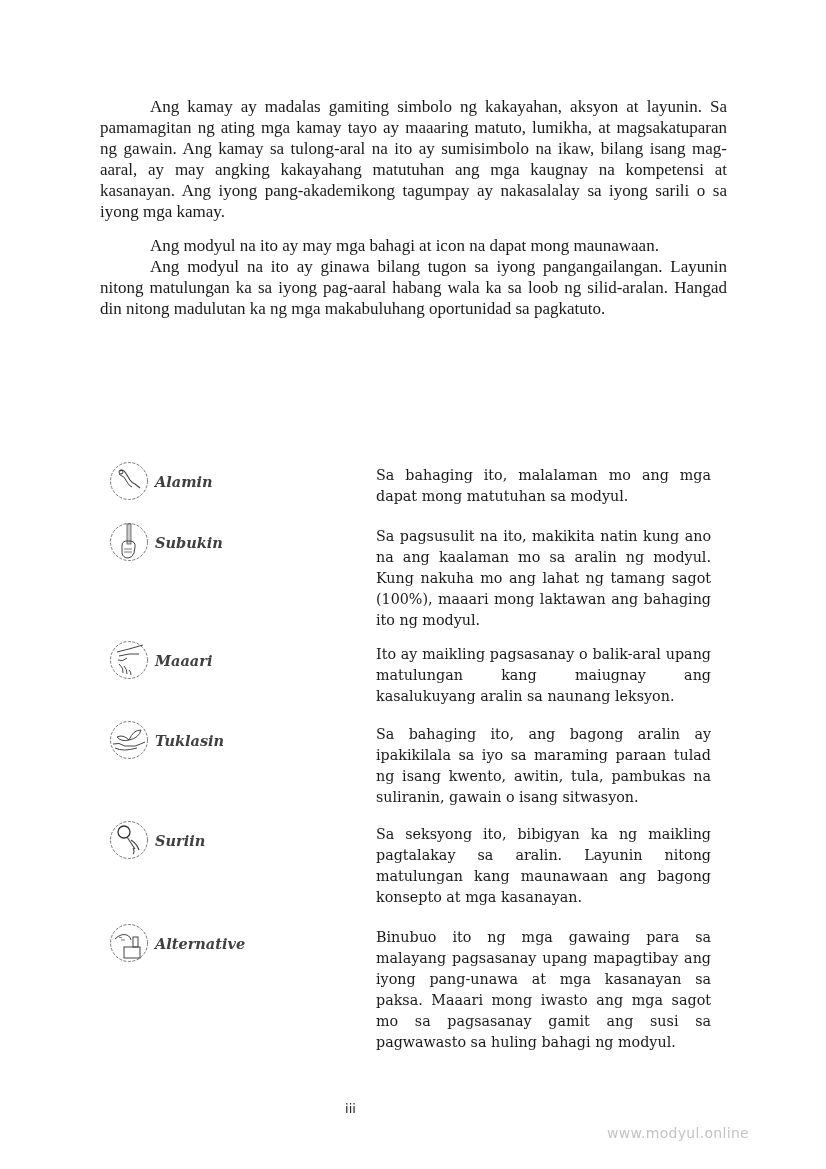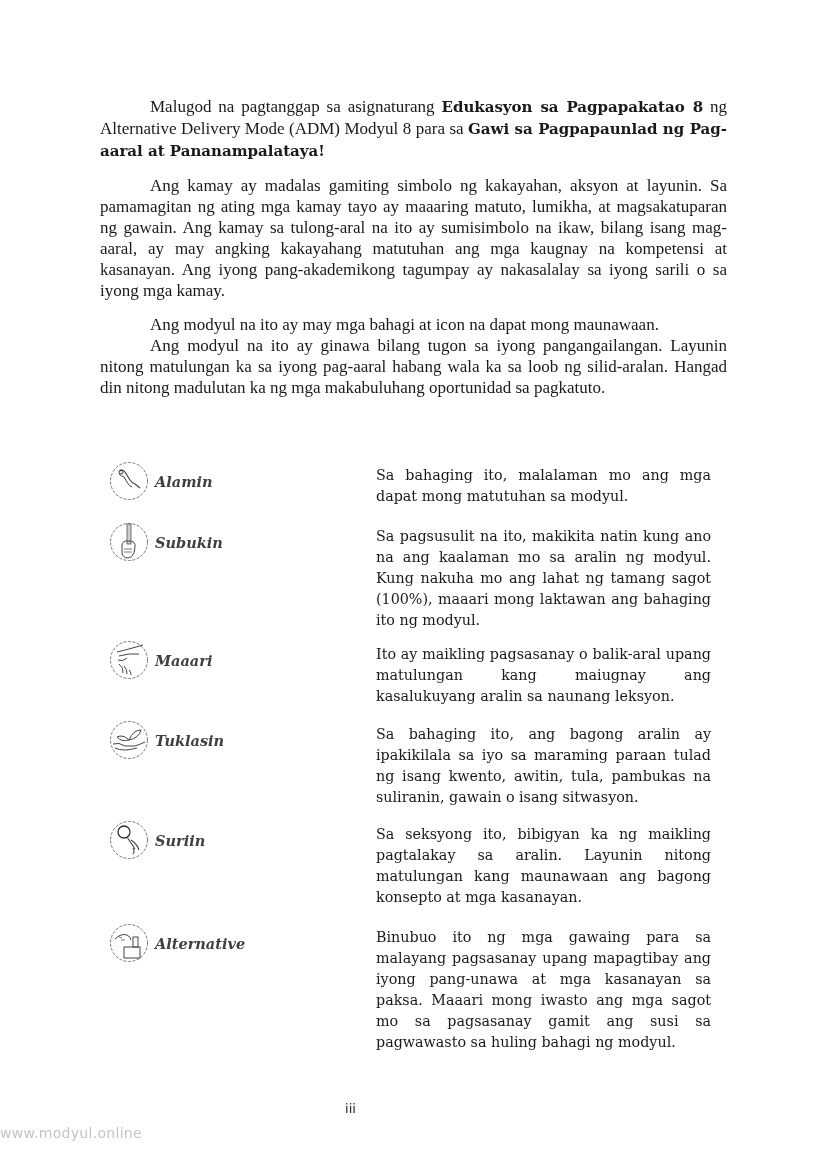--- a/index.html
+++ b/index.html
@@ -15,28 +15,27 @@
   .rows { position: absolute; left: 100px; top: 0; width: 627px; }
   .row { position: absolute; left: 0; width: 627px; }
   .icon { position: absolute; left: 9px; top: 0; width: 40px; height: 40px; }
   .label { position: absolute; left: 55px; top: 12px; font-family: "DejaVu Serif", serif;
            font-weight: bold; font-style: italic; font-size: 14.5px; color: #404040; }
   .desc { position: absolute; left: 276px; top: 4px; width: 335px;
           font-family: "DejaVu Serif", serif; font-size: 14.3px; line-height: 21px;
           text-align: justify; color: #1a1a1a; }
   .pagenum { position: absolute; top: 1101px; left: 0; width: 701px; text-align: center;
              font-family: "DejaVu Sans", sans-serif; font-size: 13px; color: #222; }
-  .watermark { position: absolute; top: 1125px; left: 0; width: 749px; text-align: left;
+  .watermark { position: absolute; top: 1125px; left: 0; width: 749px; text-align: right;
                font-family: "DejaVu Sans", sans-serif; font-size: 14px; color: #c4c4c4; letter-spacing: 0.3px; }
 </style>
 </head>
 <body>
 
 <div class="page">
-  <p class="p indent mb"><span>Malugod na pagtanggap sa asignaturang </span><b>Edukasyon sa Pagpapakatao 8</b><span> ng Alternative Delivery Mode (ADM) Modyul 8 para sa </span><b>Gawi sa Pagpapaunlad ng Pag-aaral at Pananampalataya!</b></p>
   <p class="p indent mb">Ang kamay ay madalas gamiting simbolo ng kakayahan, aksyon at layunin. Sa pamamagitan ng ating mga kamay tayo ay maaaring matuto, lumikha, at magsakatuparan ng gawain. Ang kamay sa tulong-aral na ito ay sumisimbolo na ikaw, bilang isang mag-aaral, ay may angking kakayahang matutuhan ang mga kaugnay na kompetensi at kasanayan. Ang iyong pang-akademikong tagumpay ay nakasalalay sa iyong sarili o sa iyong mga kamay.</p>
   <p class="p indent">Ang modyul na ito ay may mga bahagi at icon na dapat mong maunawaan.</p>
   <p class="p indent mb">Ang modyul na ito ay ginawa bilang tugon sa iyong pangangailangan. Layunin nitong matulungan ka sa iyong pag-aaral habang wala ka sa loob ng silid-aralan. Hangad din nitong madulutan ka ng mga makabuluhang oportunidad sa pagkatuto.</p>
 </div>
 
 <div class="rows">
 
   <div class="row" style="top:461px">
     <svg class="icon" viewBox="0 0 40 40">
       <circle cx="20" cy="20" r="18.5" fill="none" stroke="#777" stroke-width="1" stroke-dasharray="3 1.5"></circle>

